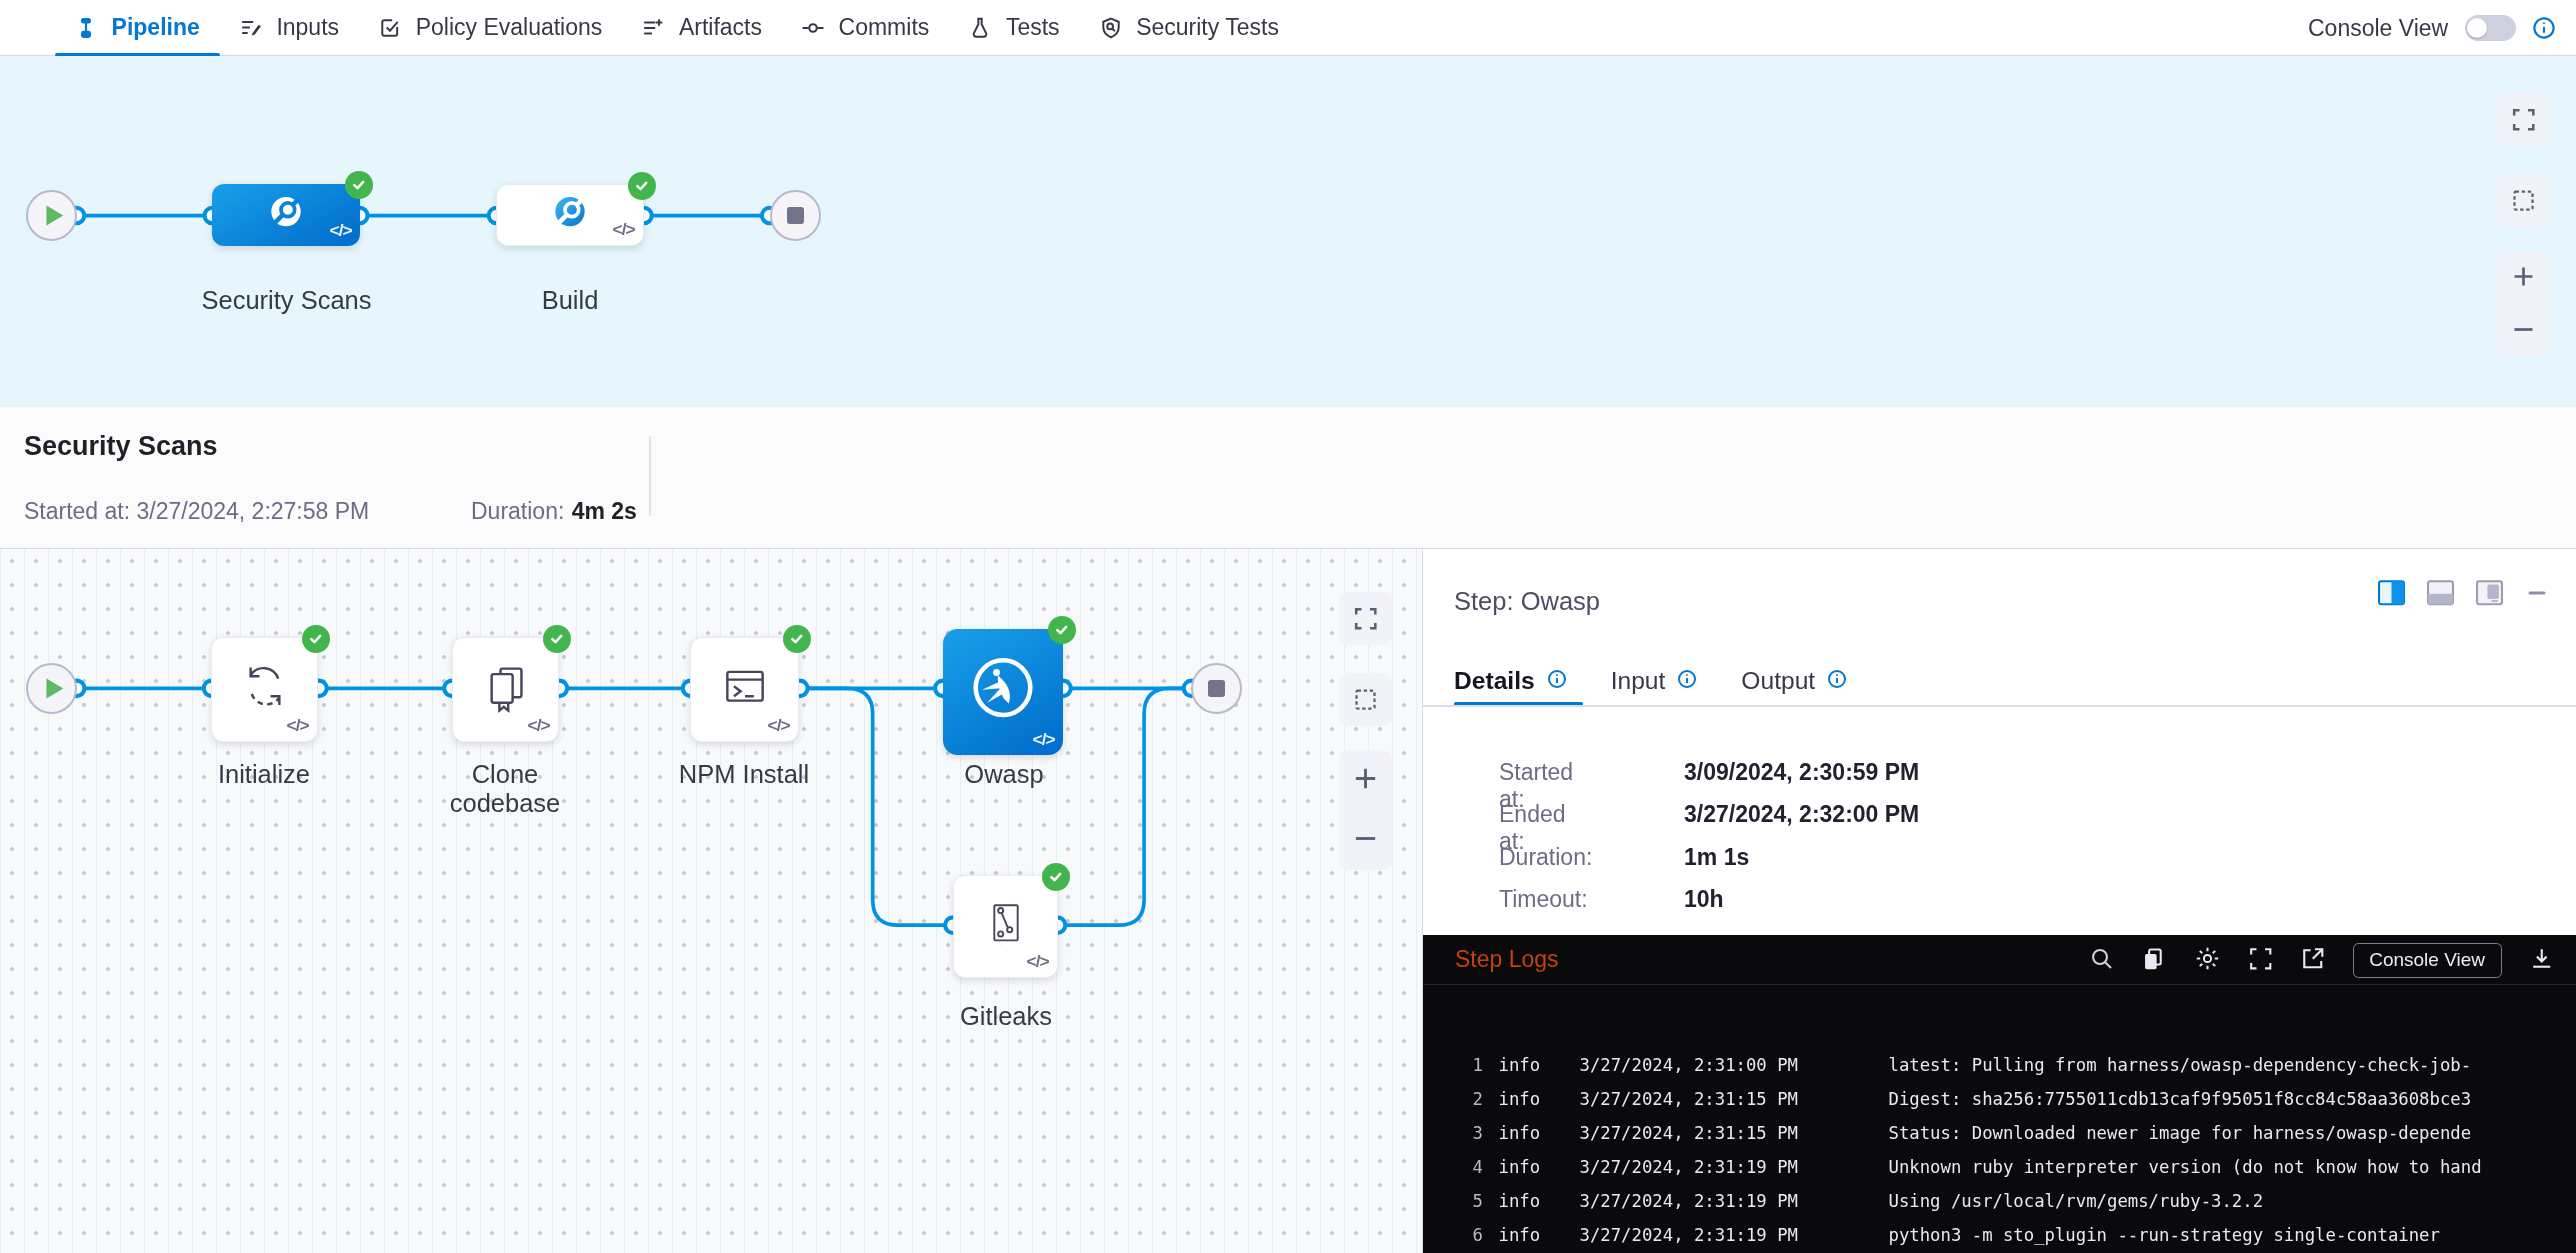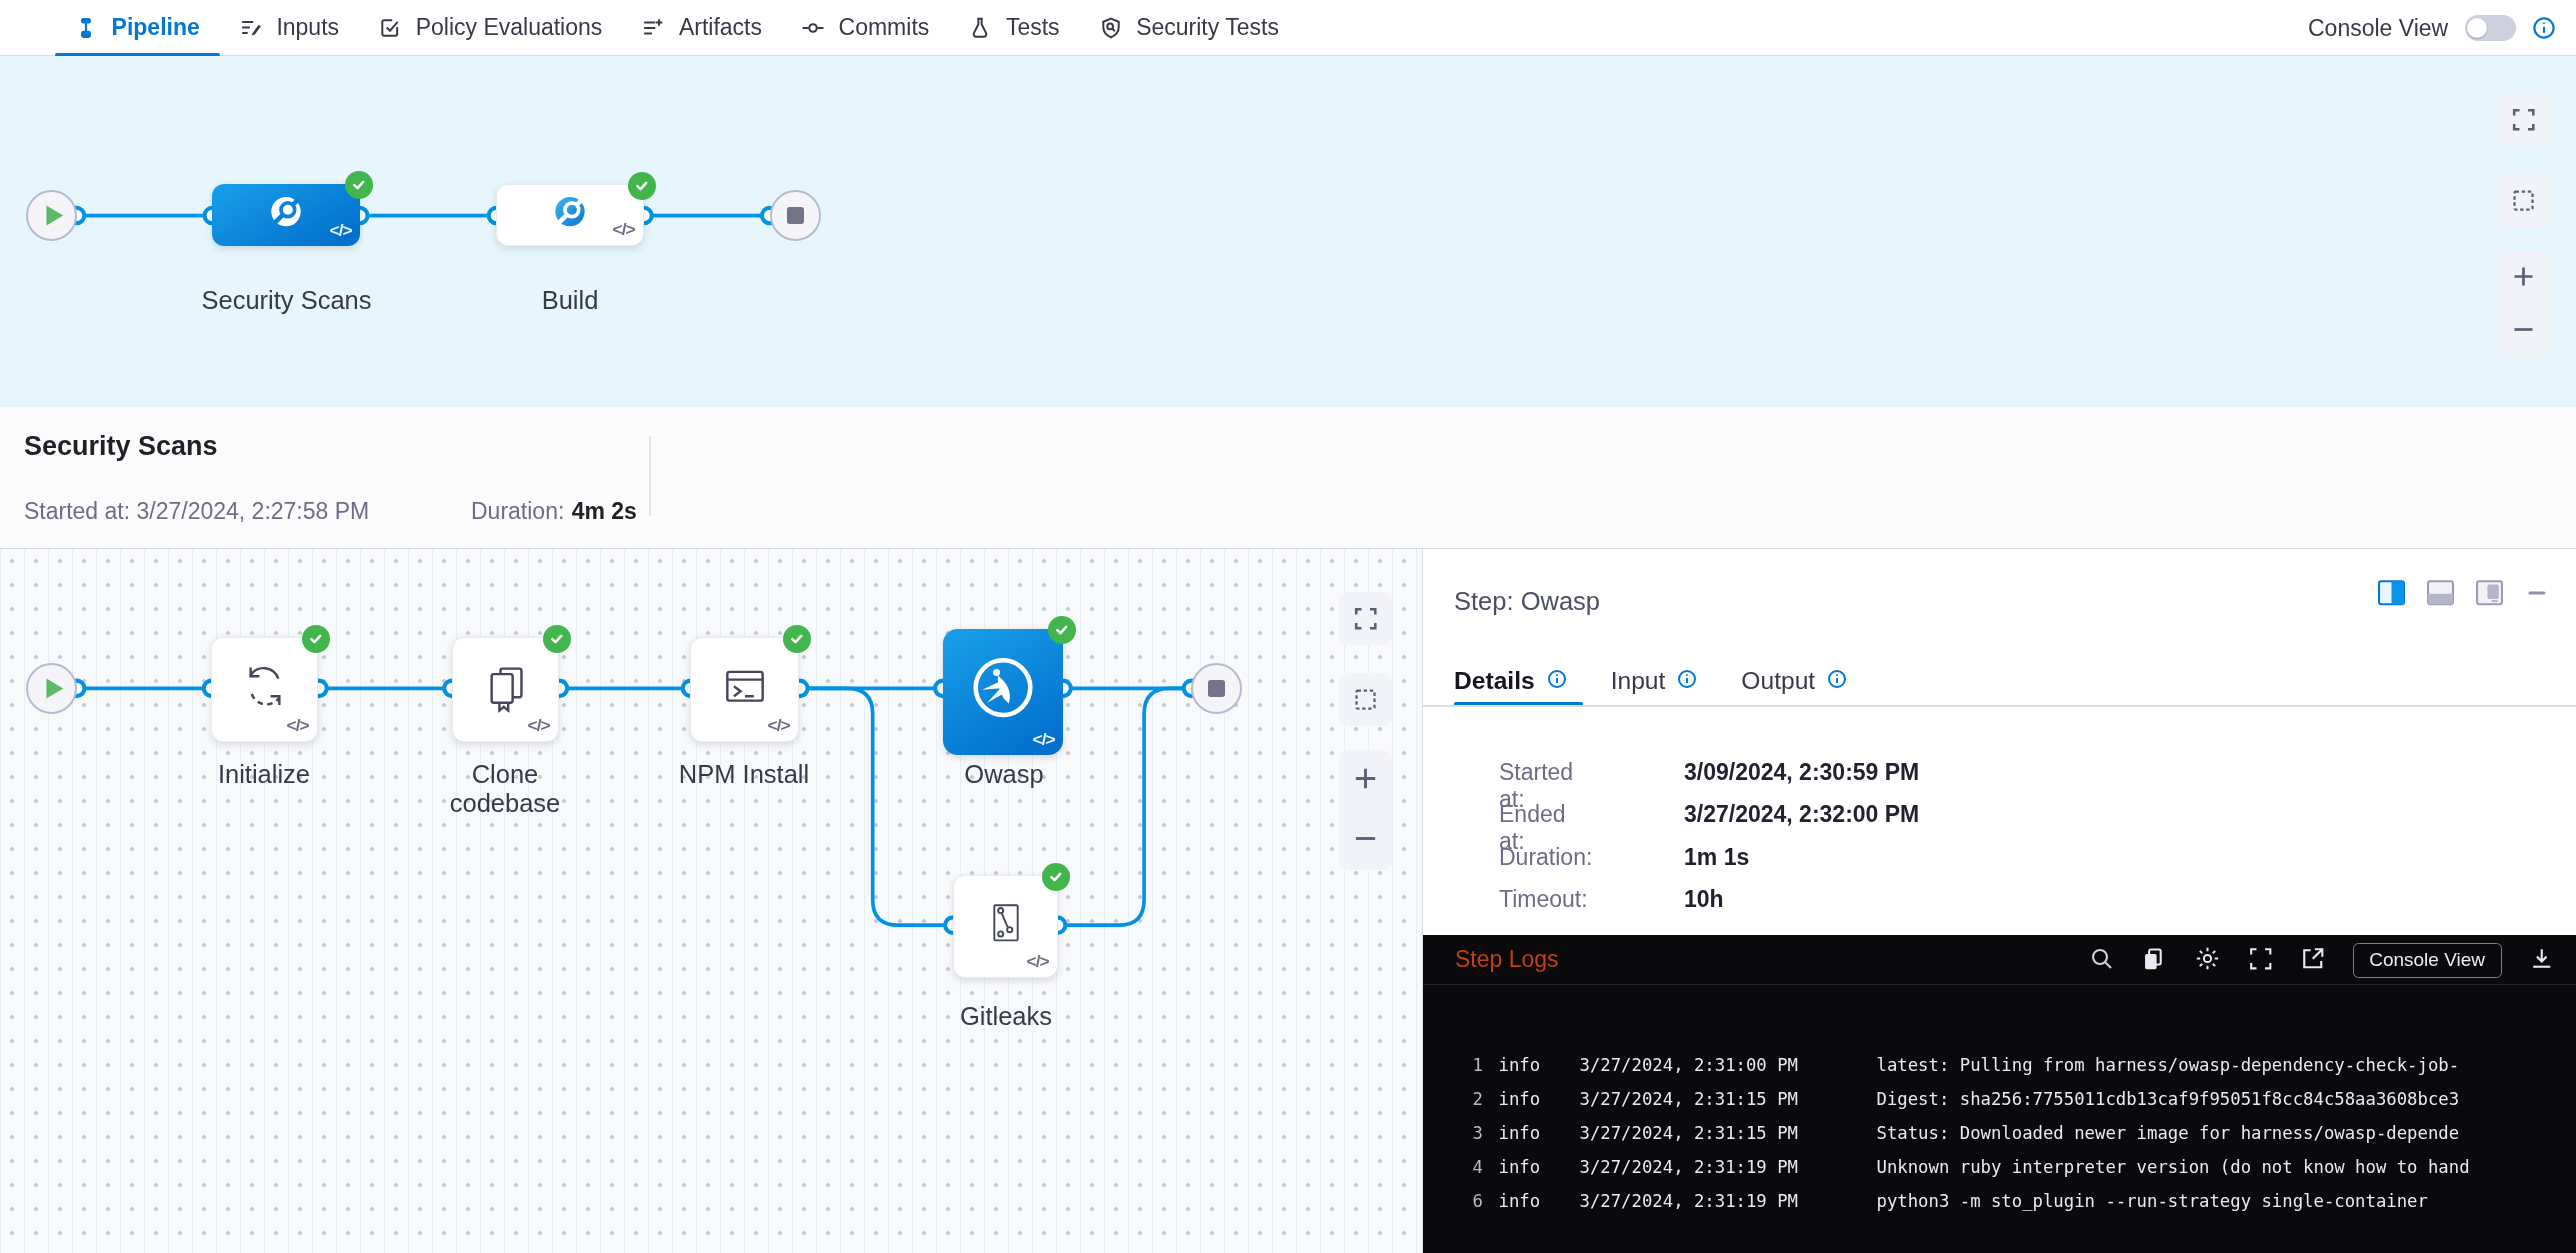--- a/index.html
+++ b/index.html
@@ -86,21 +86,21 @@
   .sl-title { margin-left:32px; font-size:23px; color:#c2410c; }
   .sl-actions { position:absolute; right:22px; top:0; height:50px; display:flex; align-items:center; gap:27px; }
   .cv-btn { border:1.8px solid #7e7f95; border-radius:5.5px; padding:5.5px 15.5px; font-size:19px; color:#eceef2;
             background:transparent; font-family:"Liberation Sans", sans-serif; }
   .log-lines { position:absolute; left:0; top:113px; width:1153px; }
   .log-line { height:34px; line-height:34px; white-space:nowrap; overflow:hidden;
               font-family:"DejaVu Sans Mono", monospace; font-size:17.3px; color:#e9eaf0; padding-left:33px; }
   .log-line .ln { display:inline-block; width:27px; text-align:right; color:#b9bac6; }
   .log-line .lv { display:inline-block; width:36px; margin-left:15.5px; }
   .log-line .lt { display:inline-block; width:273px; margin-left:45px; }
-  .log-line .lm { display:inline-block; margin-left:24px; }
+  .log-line .lm { display:inline-block; margin-left:36px; }
 </style>
 </head>
 <body>
 
 <div class="screen">
 
   <header class="nav">
     <div class="nav-tabs">
       <div class="nav-tab active">
         <span>
@@ -514,19 +514,20 @@
                   <path d="M12 3v11M7.5 10L12 14.5 16.5 10"></path>
                   <path d="M4 19.5h16"></path>
                 </svg></span>
           </div>
         </div>
         <div class="log-lines">
           <div class="log-line"><span class="ln">1</span><span class="lv">info</span><span class="lt">3/27/2024, 2:31:00 PM</span><span class="lm">latest: Pulling from harness/owasp-dependency-check-job-</span></div>
           <div class="log-line"><span class="ln">2</span><span class="lv">info</span><span class="lt">3/27/2024, 2:31:15 PM</span><span class="lm">Digest: sha256:7755011cdb13caf9f95051f8cc84c58aa3608bce3</span></div>
           <div class="log-line"><span class="ln">3</span><span class="lv">info</span><span class="lt">3/27/2024, 2:31:15 PM</span><span class="lm">Status: Downloaded newer image for harness/owasp-depende</span></div>
           <div class="log-line"><span class="ln">4</span><span class="lv">info</span><span class="lt">3/27/2024, 2:31:19 PM</span><span class="lm">Unknown ruby interpreter version (do not know how to hand</span></div>
+          <div class="log-line"><span class="ln">5</span><span class="lv">info</span><span class="lt">3/27/2024, 2:31:19 PM</span><span class="lm">Using /usr/local/rvm/gems/ruby-3.2.2</span></div>
           <div class="log-line"><span class="ln">6</span><span class="lv">info</span><span class="lt">3/27/2024, 2:31:19 PM</span><span class="lm">python3 -m sto_plugin --run-strategy single-container</span></div>
         </div>
       </div>
     </aside>
   </div>
 </div>
 
 
 </body></html>

